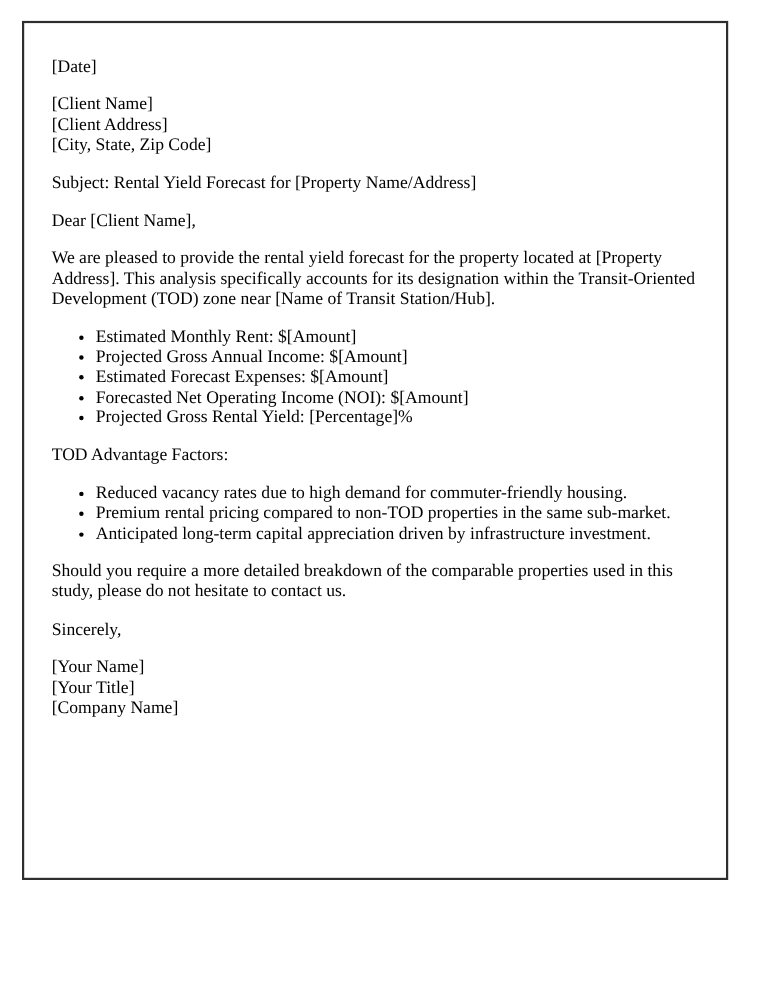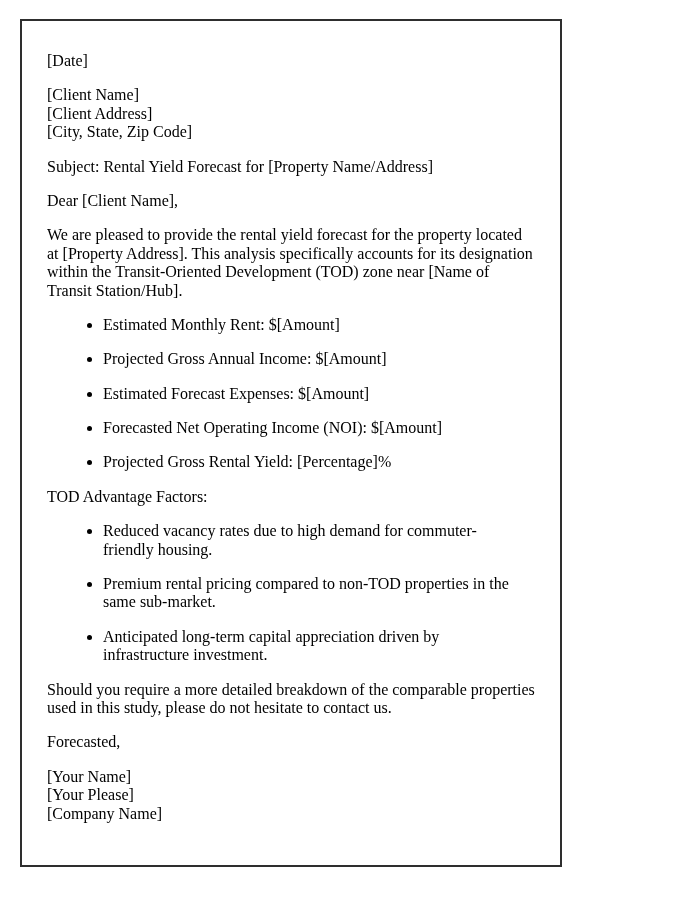--- a/index.html
+++ b/index.html
@@ -5,39 +5,39 @@
   html, body {
     margin: 0;
     padding: 0;
     background: #ffffff;
     width: 700px;
     height: 900px;
   }
   .letter {
     box-sizing: border-box;
     margin: 19px 0 0 20px;
-    width: 542px;
+    width: 642px;
     min-height: 781px;
     border: 2px solid #2e2e2e;
     background: #ffffff;
     padding: 15px 25px 26px 25px;
     font-family: "Liberation Serif", "DejaVu Serif", serif;
     font-size: 16px;
     line-height: 1.15;
     color: #000000;
   }
   .letter p {
     margin: 16px 0;
   }
   .letter ul {
     margin: 16px 0;
     padding-left: 40px;
   }
   .letter li {
-    margin: 16px;
+    margin: 0;
   }
   .bold {
     font-weight: normal;
   }
 </style>
 </head>
 <body>
 
 <div class="letter">
 
@@ -68,21 +68,21 @@
 
   <ul>
     <li>Reduced vacancy rates due to high demand for commuter-friendly housing.</li>
     <li>Premium rental pricing compared to non-TOD properties in the same sub-market.</li>
     <li>Anticipated long-term capital appreciation driven by infrastructure investment.</li>
   </ul>
 
 
   <p>Should you require a more detailed breakdown of the comparable properties used in this study, please do not hesitate to contact us.</p>
 
-  <p>Forecasted,</p>
+  <p>Sincerely,</p>
 
   <p>
     <span>[Your Name]</span><br>
-    <span>[Your Please]</span><br>
+    <span>[Your Title]</span><br>
     <span>[Company Name]</span>
   </p>
 
 </div>
 
 </body></html>

